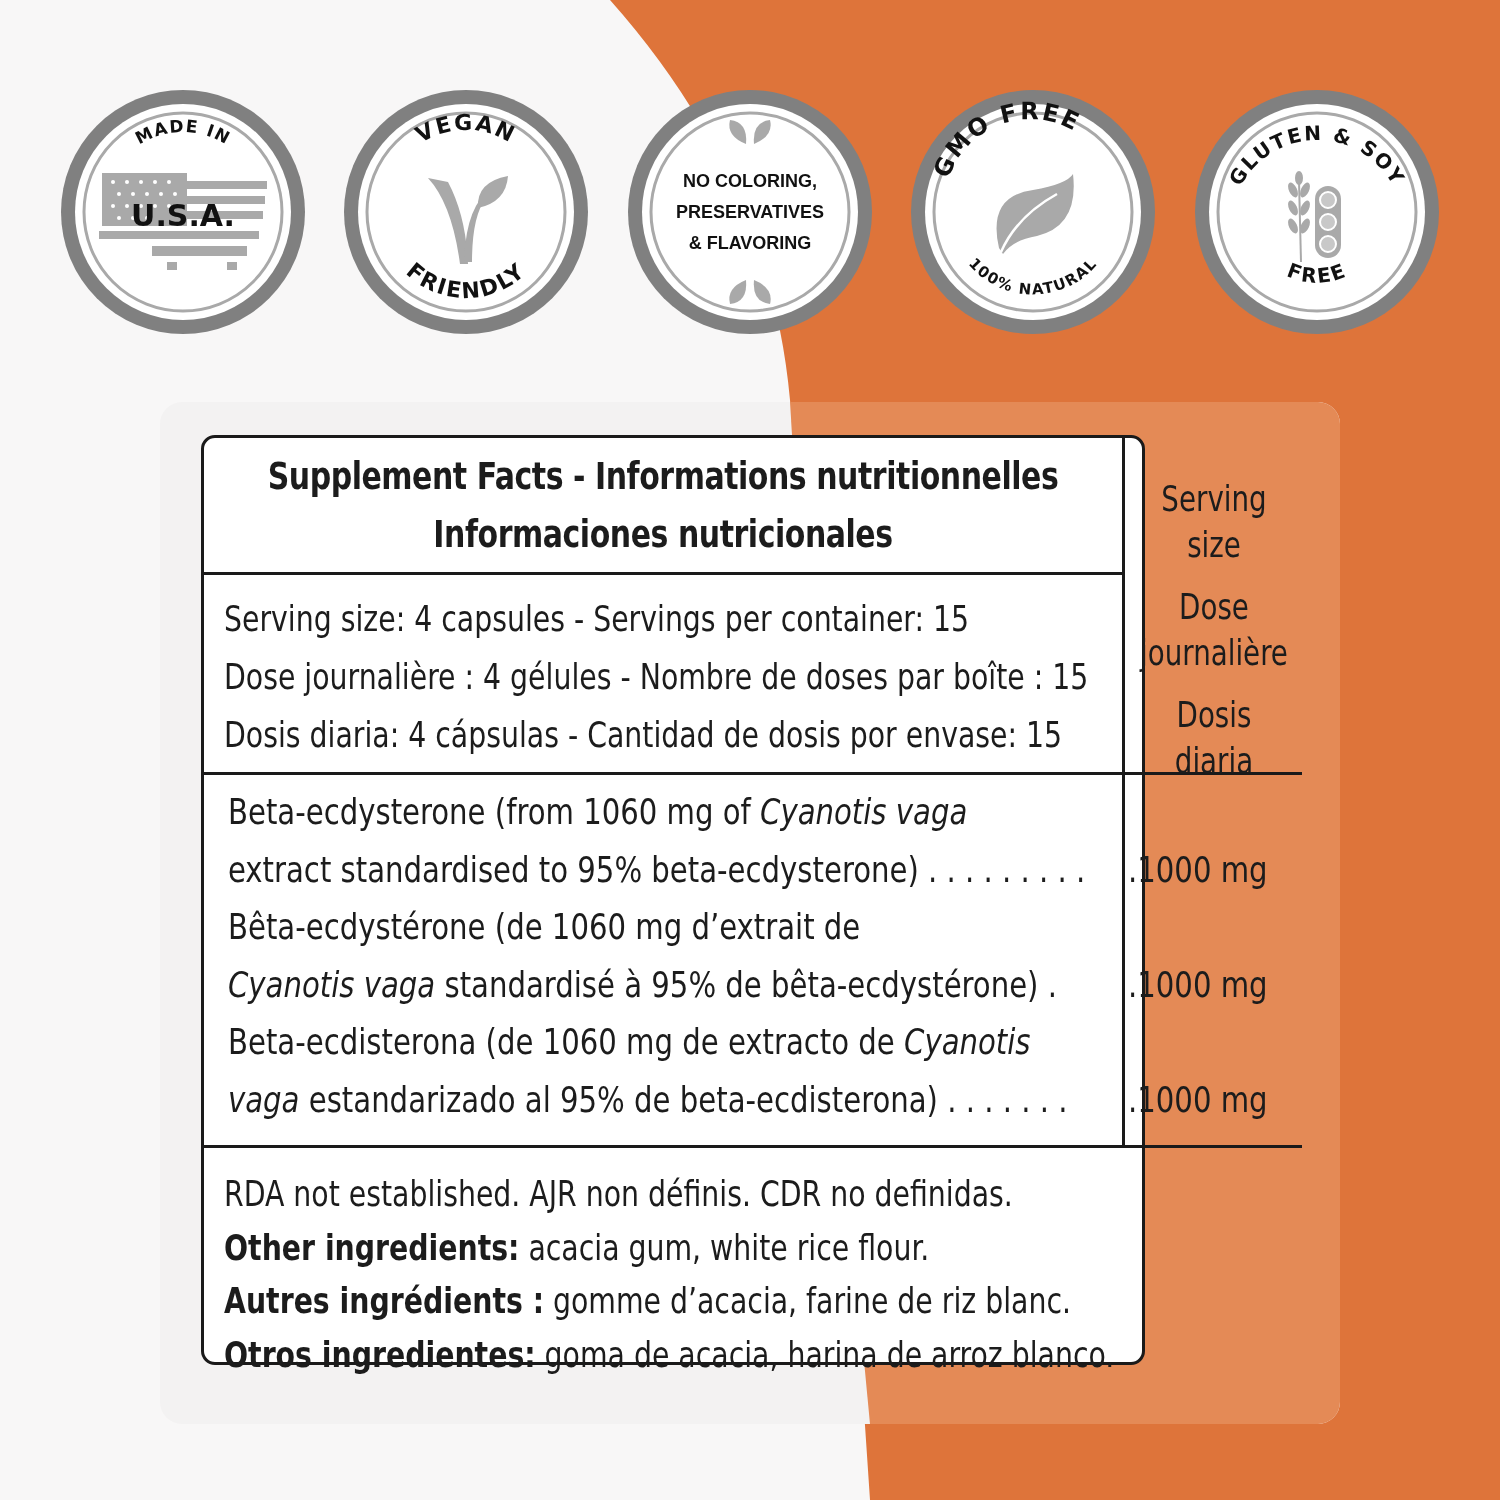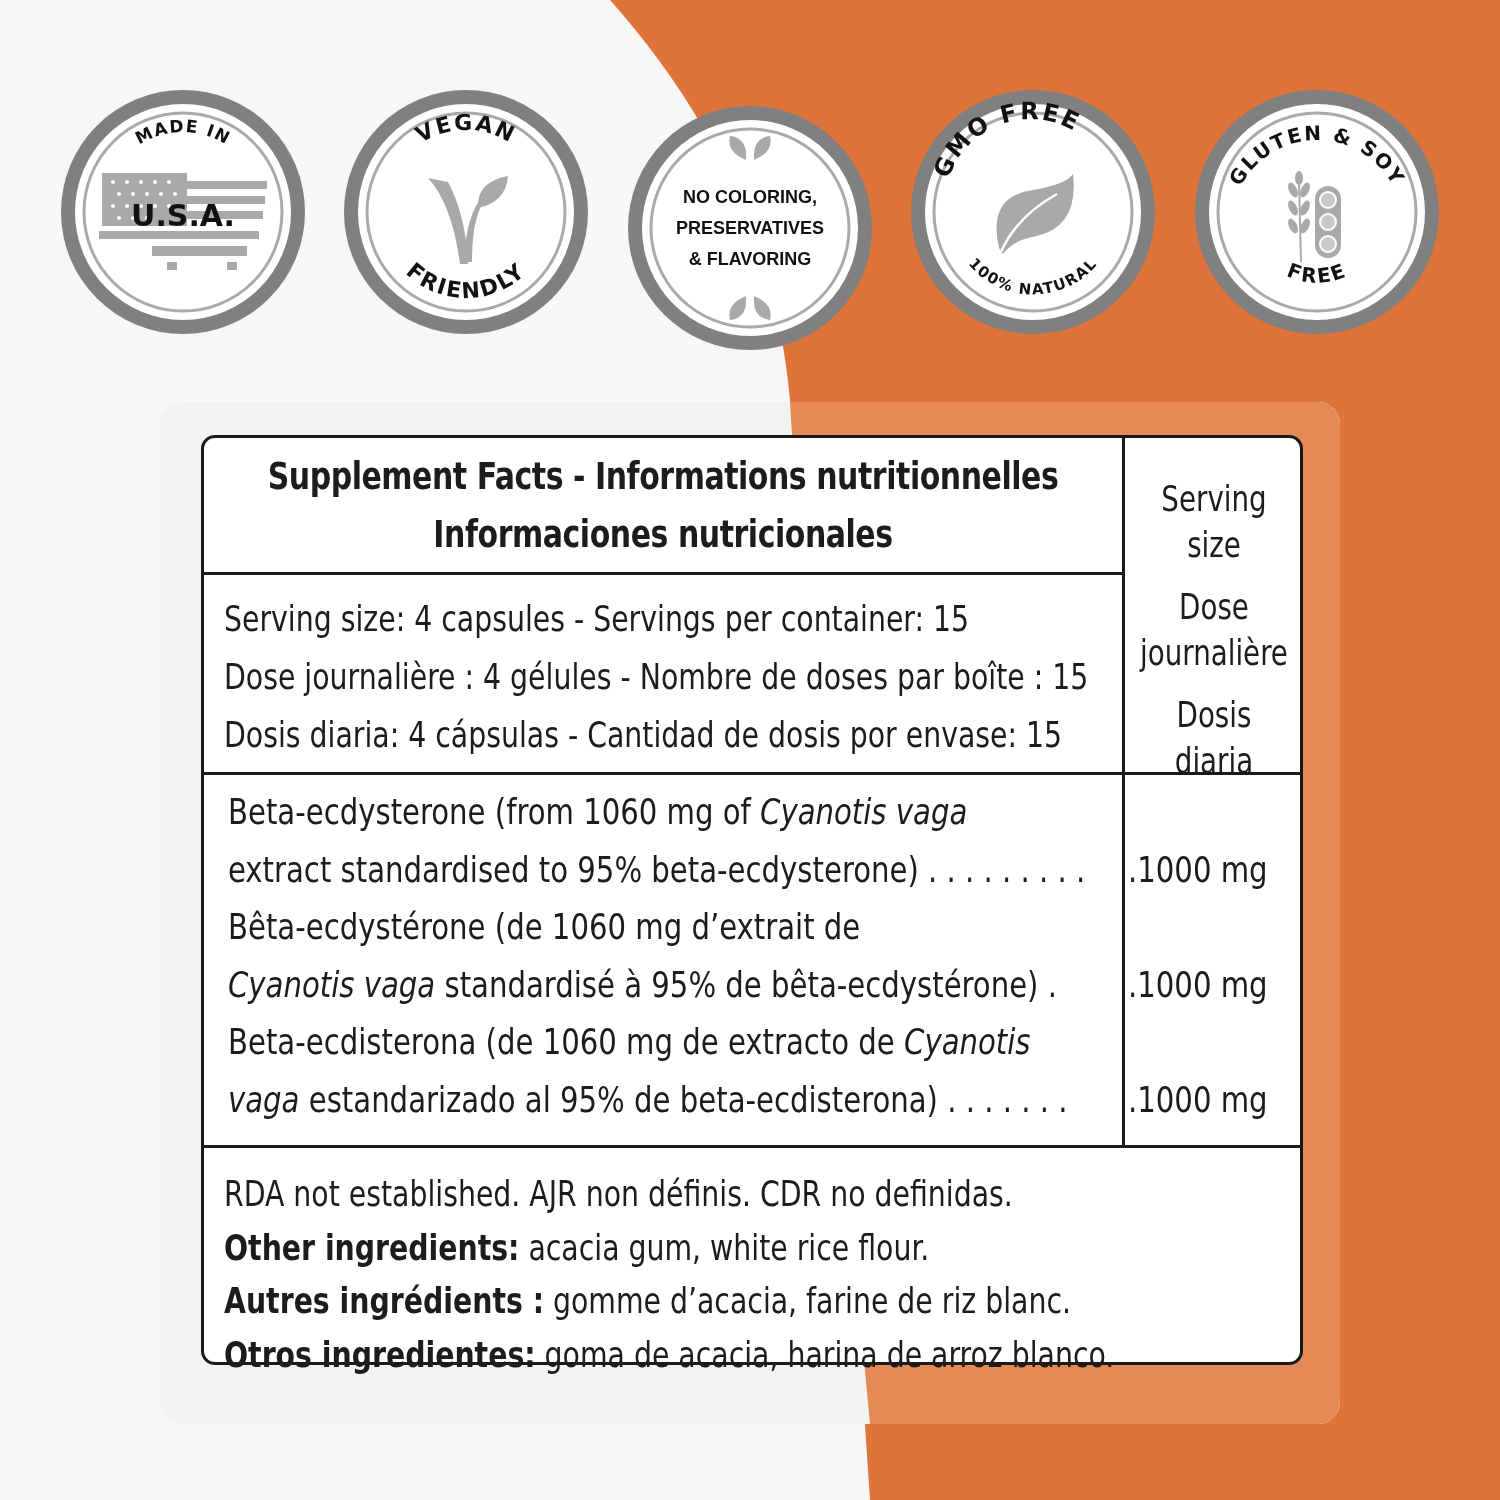--- a/index.html
+++ b/index.html
@@ -3,21 +3,21 @@
 <meta charset="utf-8">
 <style>
   html, body { margin:0; padding:0; }
   body { width:1500px; height:1500px; position:relative; overflow:hidden; background:#f8f7f7; font-family:"DejaVu Sans Condensed","DejaVu Sans", sans-serif; }
   .bg-svg { position:absolute; left:0; top:0; width:1500px; height:1500px; z-index:0; }
   .badges { position:absolute; left:0; top:0; width:1500px; height:360px; z-index:2; }
   .badge { position:absolute; width:252px; height:252px; }
   .badge svg { width:252px; height:252px; display:block; }
   .panel { position:absolute; left:160px; top:402px; width:1180px; height:1022px; z-index:1; border-radius:22px; overflow:hidden; }
   .panel svg { position:absolute; left:0; top:0; }
-  .facts { position:absolute; left:201px; top:435px; width:1102px; height:930px; background:#fff; border:3px solid #1a1a1a; border-radius:14px; z-index:3; box-sizing:border-box; color:#1c1c1c; }
+  .facts { position:absolute; left:201px; top:435px; width:944px; height:930px; background:#fff; border:3px solid #1a1a1a; border-radius:14px; z-index:3; box-sizing:border-box; color:#1c1c1c; }
   .col-divider { position:absolute; left:918px; top:0; width:3px; height:710px; background:#1a1a1a; }
   .hline { position:absolute; left:0; height:3px; background:#1a1a1a; }
   .title { position:absolute; left:0; top:10px; width:918px; text-align:center; font-weight:bold; font-size:37px; line-height:58px; letter-spacing:-0.5px; transform:scaleX(0.9); transform-origin:center; }
   .right-col { position:absolute; left:921px; top:38px; width:178px; text-align:center; font-size:35px; line-height:46px; transform:scaleX(0.88); }
   .right-col div { margin:0; }
   .serving { position:absolute; left:20px; top:152px; font-size:35px; line-height:58px; white-space:nowrap; transform:scaleX(0.9); transform-origin:left; }
   .ingredients { position:absolute; left:24px; top:345px; width:1070px; font-size:36px; line-height:57.5px; transform:scaleX(0.9); transform-origin:left; }
   .ing-row { position:relative; white-space:nowrap; }
   .ing-amount { position:absolute; left:1000px; top:0; }
   .footer { position:absolute; left:20px; top:730px; font-size:35px; line-height:53.5px; white-space:nowrap; transform:scaleX(0.9); transform-origin:left; }
@@ -94,21 +94,21 @@
       <circle cx="126" cy="126" r="108" fill="#fff"></circle>
       <circle cx="126" cy="126" r="99" fill="none" stroke="#a9a9a9" stroke-width="3"></circle>
       <path d="M88 92 Q 112 118 120 178 L 128 178 Q 126 130 108 96 Z" fill="#a9a9a9"></path>
       <path d="M124 176 Q 126 120 150 104 L 146 112 Q 132 130 132 176 Z" fill="#a9a9a9"></path>
       <path d="M138 122 Q 136 96 168 90 Q 166 116 138 122 Z" fill="#a9a9a9"></path>
       <text font-family="DejaVu Sans, sans-serif" font-weight="bold" font-size="22" fill="#111" letter-spacing="2"><textPath href="#arc2t" startOffset="50%" text-anchor="middle">VEGAN</textPath></text>
       <text font-family="DejaVu Sans, sans-serif" font-weight="bold" font-size="22" fill="#111" letter-spacing="2"><textPath href="#arc2b" startOffset="50%" text-anchor="middle">FRIENDLY</textPath></text>
     </svg>
   </div>
 
-  <div class="badge" style="left:624px; top:102px;">
+  <div class="badge" style="left:624px; top:86px;">
     <svg viewBox="0 0 252 252">
       <circle cx="126" cy="126" r="122" fill="#808080"></circle>
       <circle cx="126" cy="126" r="108" fill="#fff"></circle>
       <circle cx="126" cy="126" r="99" fill="none" stroke="#a9a9a9" stroke-width="3"></circle>
       <path d="M122 58 Q 102 50 106 34 Q 124 36 122 58 Z" fill="#a9a9a9"></path>
       <path d="M130 58 Q 150 50 146 34 Q 128 36 130 58 Z" fill="#a9a9a9"></path>
       <path d="M122 194 Q 102 202 106 218 Q 124 216 122 194 Z" fill="#a9a9a9"></path>
       <path d="M130 194 Q 150 202 146 218 Q 128 216 130 194 Z" fill="#a9a9a9"></path>
       <text x="126" y="101" text-anchor="middle" font-family="Liberation Sans, sans-serif" font-weight="bold" font-size="18" fill="#111">NO COLORING,</text>
       <text x="126" y="132" text-anchor="middle" font-family="Liberation Sans, sans-serif" font-weight="bold" font-size="18" fill="#111">PRESERVATIVES</text>

